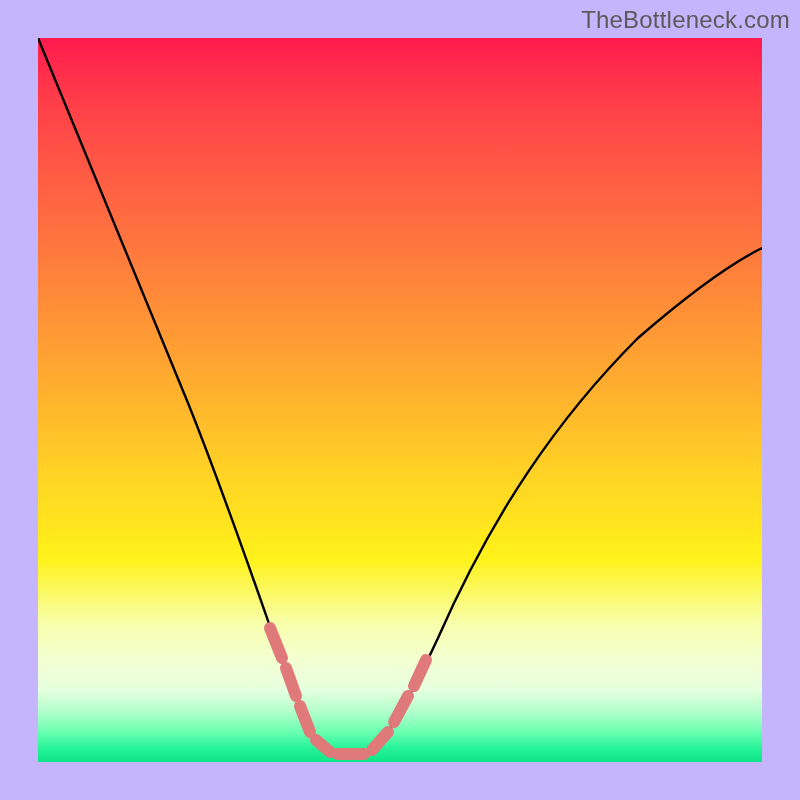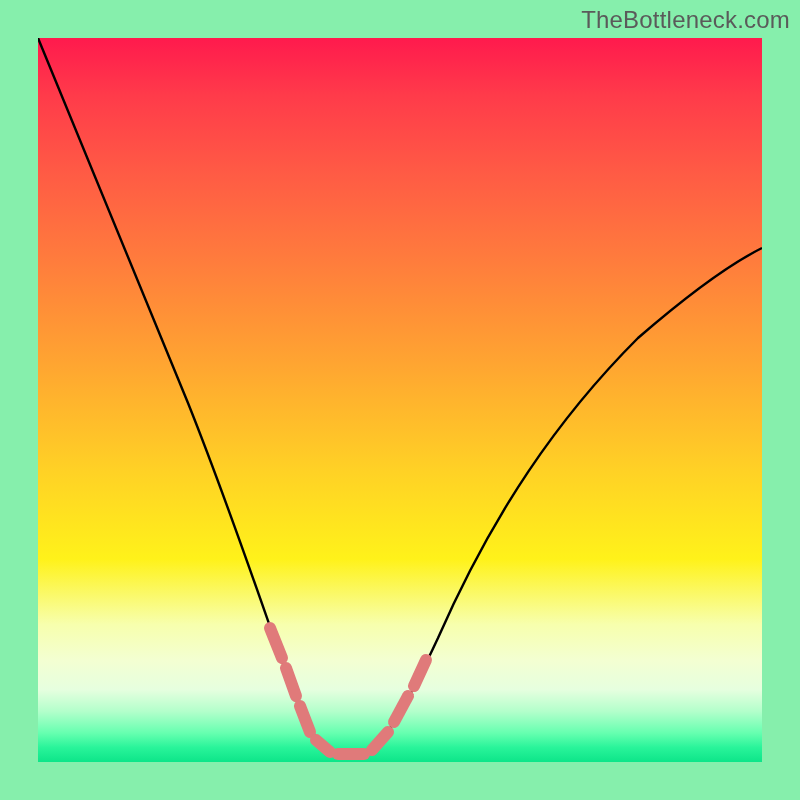--- a/index.html
+++ b/index.html
@@ -9,21 +9,21 @@
     height: 800px;
     background: #000;
     overflow: hidden;
   }
   .frame {
     position: absolute;
     left: 0;
     top: 0;
     width: 800px;
     height: 800px;
-    background: #86efac;
+    background: #c4b5fd;
   }
   .plot {
     position: absolute;
     left: 38px;
     top: 38px;
     width: 724px;
     height: 724px;
     background: linear-gradient(
       to bottom,
       #ff1a4d 0%,

